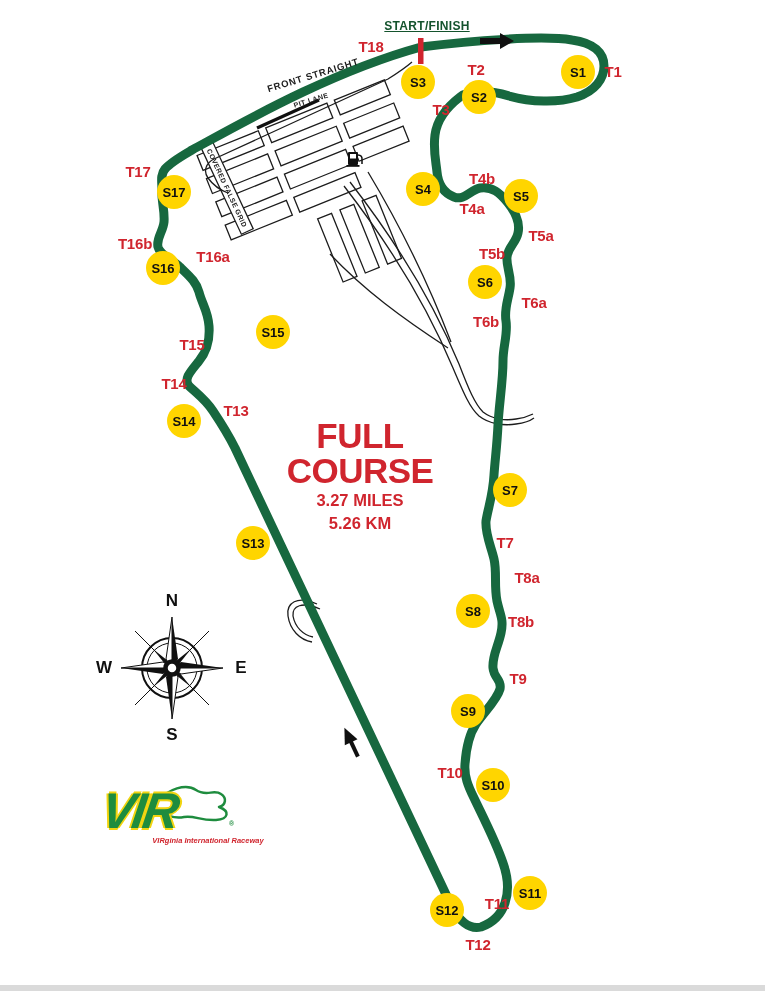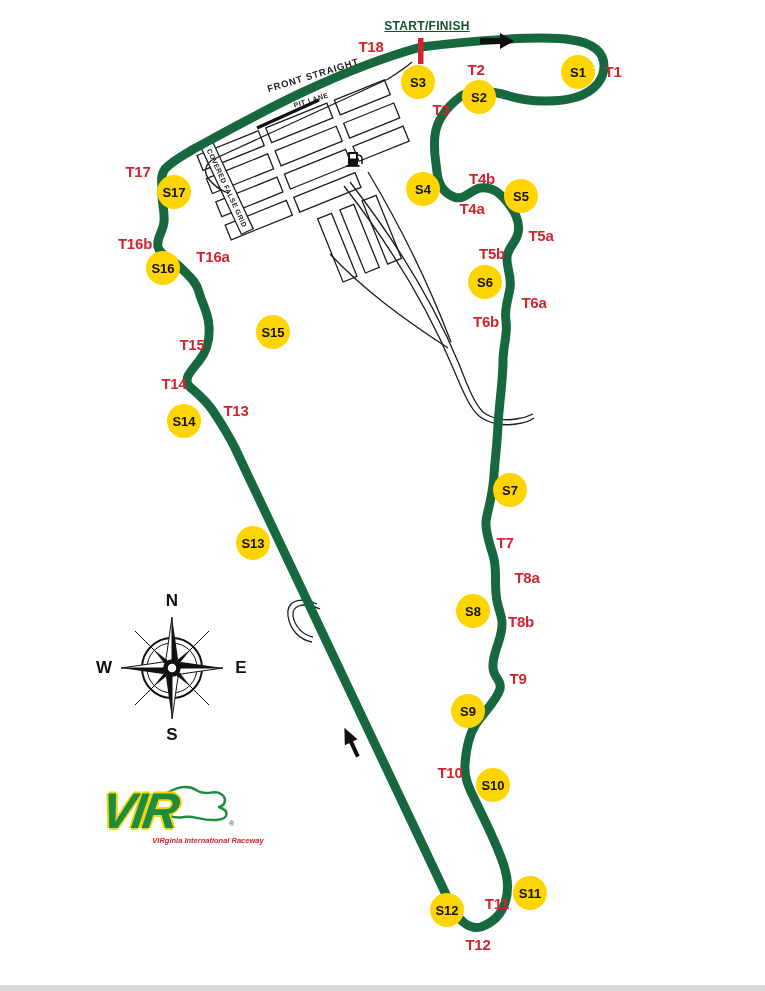--- a/index.html
+++ b/index.html
@@ -213,20 +213,26 @@
       <div class="turn-label" style="left: 135px; top: 243px;">T16b</div>
       <div class="turn-label" style="left: 138px; top: 171px;">T17</div>
       <div class="turn-label" style="left: 371px; top: 46px;">T18</div>
     </div>
 
   <div class="sf-label">START/FINISH</div>
   <div class="rot-label front-straight">FRONT STRAIGHT</div>
   <div class="rot-label pit-lane">PIT LANE</div>
   <div class="rot-label covered-grid">COVERED FALSE GRID</div>
 
+  <div class="course-block">
+    <div class="big">FULL</div>
+    <div class="big">COURSE</div>
+    <div class="small">3.27 MILES</div>
+    <div class="small">5.26 KM</div>
+  </div>
 
   <span class="compass-letter" style="left:172px;top:601px;">N</span>
   <span class="compass-letter" style="left:172px;top:735px;">S</span>
   <span class="compass-letter" style="left:104px;top:668px;">W</span>
   <span class="compass-letter" style="left:241px;top:668px;">E</span>
 
   <div class="logo-text">VIR</div>
   <div class="logo-reg">®</div>
   <div class="logo-tagline">VIRginia International Raceway</div>
 

